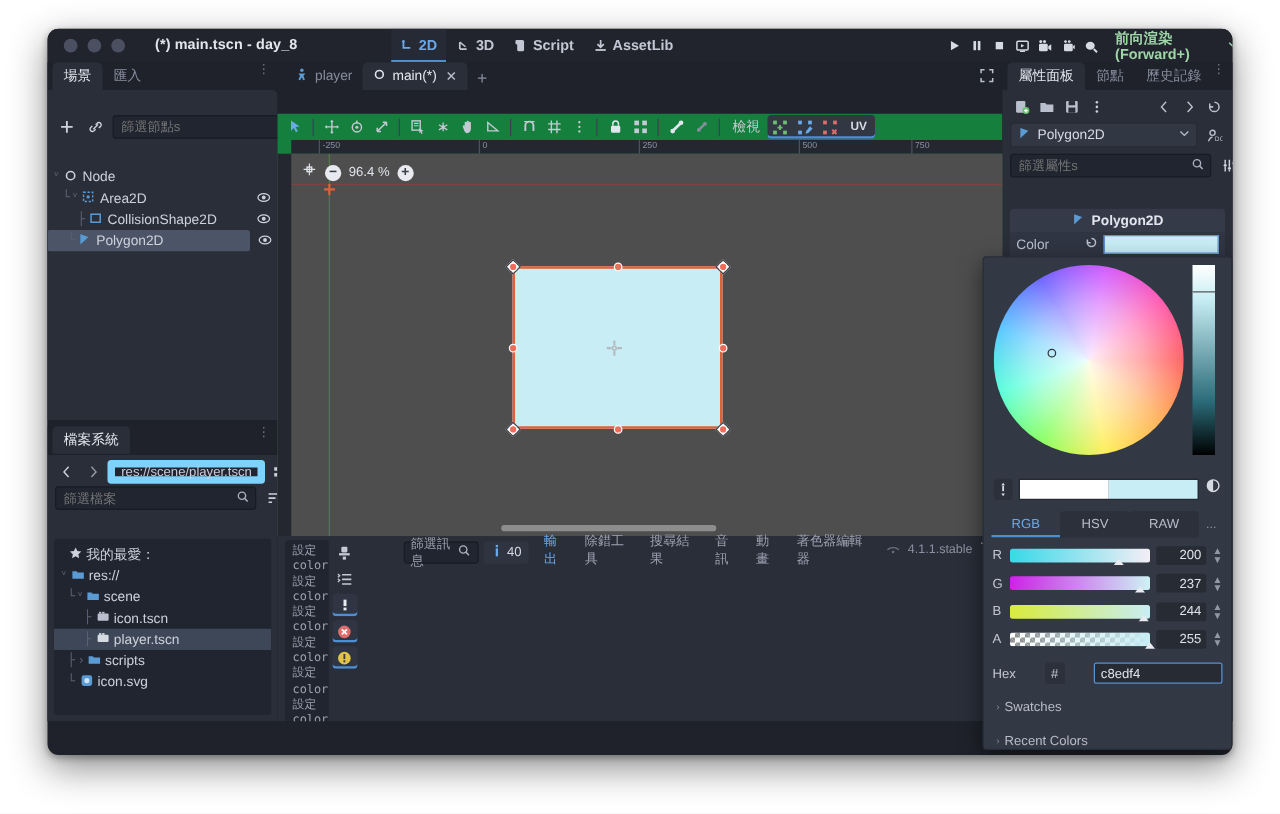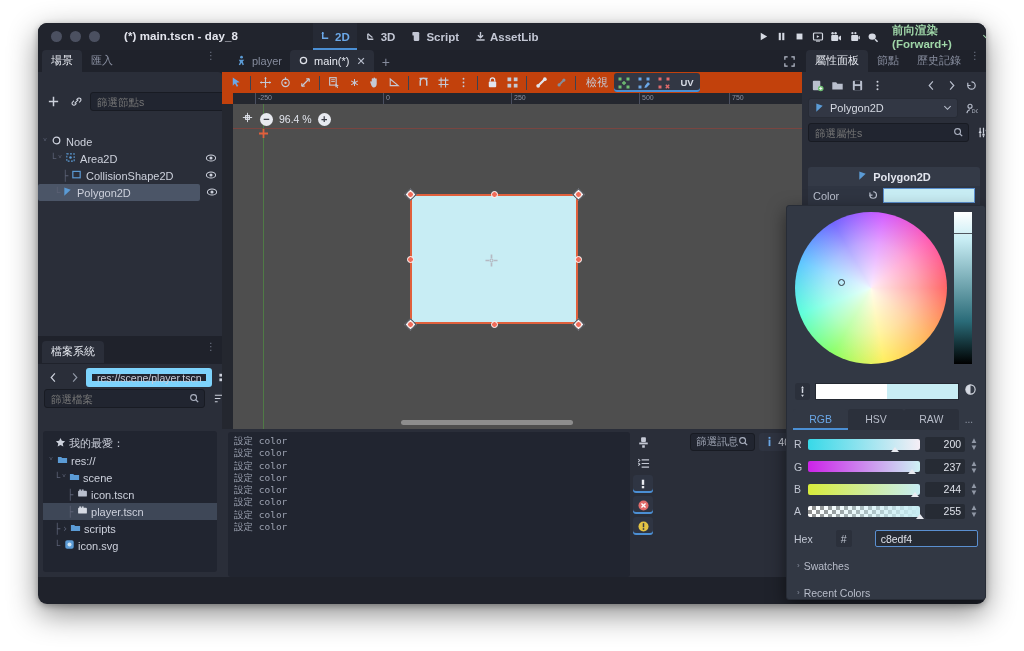--- a/index.html
+++ b/index.html
@@ -92,21 +92,21 @@
 
   
   .center { flex:1; display:flex; flex-direction:column; background:#1f222b; min-width:0;}
   .ed-tabs { height:22px; background:#1f222b; display:flex; align-items:flex-end; padding-left:6px; position:relative;}
   .ed-tab { display:flex; align-items:center; gap:5px; height:22px; padding:0 8px; font-size:11px; color:#868c9d; border-radius:4px 4px 0 0;}
   .ed-tab.active { background:#2a2e39; color:#e6e9f0;}
   .ed-tab .x { color:#b9bfcd; font-size:11px; margin-left:2px;}
   .ed-plus { color:#868c9d; font-size:14px; padding:0 8px; line-height:20px;}
   .expand-btn { position:absolute; right:6px; top:4px;}
 
-  .viewport-wrap { flex:1; background:#c2410c; display:flex; flex-direction:column; min-height:0;}
+  .viewport-wrap { flex:1; background:#15803d; display:flex; flex-direction:column; min-height:0;margin-top:19px;}
   .vp-toolbar { height:21px; display:flex; align-items:center; gap:0px; padding-left:4px; }
   .vt { width:20px; height:19px; display:flex; align-items:center; justify-content:center; border-radius:3px;}
   .vt-sep { width:1px; height:14px; background:#3c4252; margin:0 4px;}
   .vt-text { font-size:11px; color:#c5c9d5; padding:0 6px;}
   .snapgroup { display:flex; align-items:center; background:#323744; border-radius:3px; box-shadow: inset 0 -2px 0 #4b8fd4; height:19px;}
 
   .ruler-h { height:11px; background:#24272f; position:relative; }
   .ruler-tick { position:absolute; top:0; width:1px; height:11px; background:#4b5061;}
   .ruler-lbl { position:absolute; top:1px; font-size:7px; color:#8b91a2;}
 
@@ -788,20 +788,38 @@
           </div>
           <div class="count-box">
             <span><svg width="9" height="11" viewBox="0 0 8 12">
                     <rect x="3" y="1" width="2" height="2" fill="#6ba8e8"></rect>
                     <rect x="3" y="4" width="2" height="7" fill="#6ba8e8"></rect>
                   </svg></span>
             <span>40</span>
           </div>
         </div>
 
+        <div class="statusbar">
+          <span class="active-st">輸出</span>
+          <span>除錯工具</span>
+          <span>搜尋結果</span>
+          <span>音訊</span>
+          <span>動畫</span>
+          <span>著色器編輯器</span>
+          <span class="ver">
+            <span><svg width="11" height="11" viewBox="0 0 12 12">
+                    <path d="M1 7.5c2.6-2.6 7.4-2.6 10 0" stroke="#6b7182" stroke-width="1.2" fill="none"></path>
+                    <circle cx="6" cy="9.4" r="1.1" fill="#6b7182"></circle>
+                  </svg></span>
+            <span>4.1.1.stable</span>
+            <span><svg width="12" height="12" viewBox="0 0 14 14">
+                    <path d="M1 3h12M5 3v9M9 3v9" stroke="#9ba1b0" stroke-width="1.4"></path>
+                  </svg></span>
+          </span>
+        </div>
       </div>
     </div>
 
     <div class="right">
       <div class="panel-tabs" style="padding-left:4px;">
         <div class="ptab active">
               <span>屬性面板</span>
             </div>
         <div class="ptab">
               <span>節點</span>

